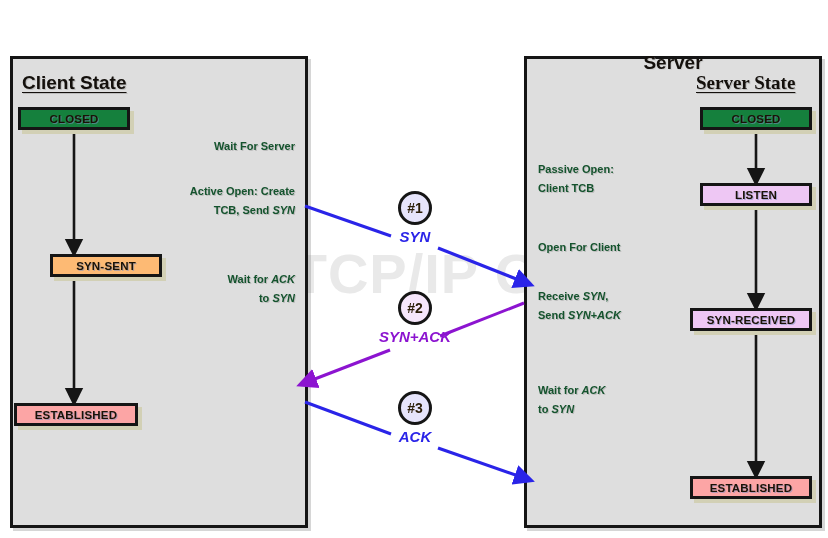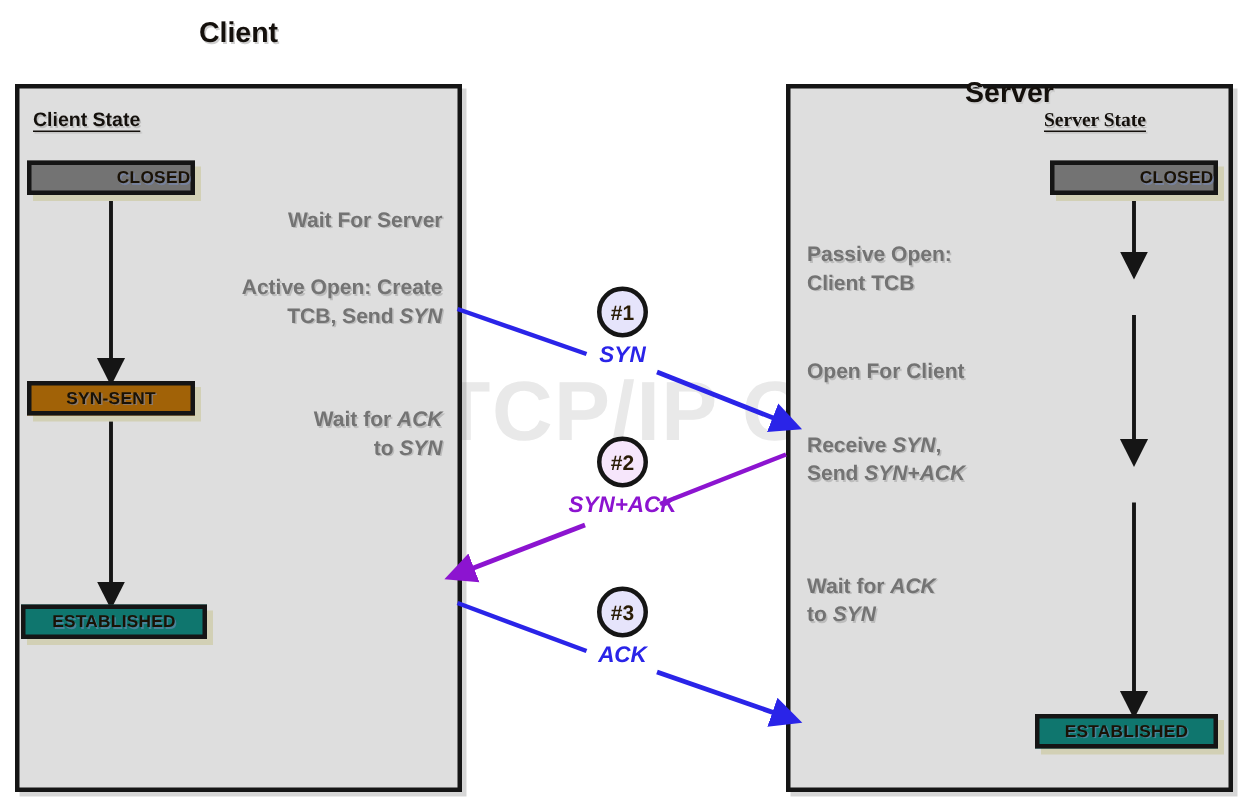--- a/index.html
+++ b/index.html
@@ -55,21 +55,21 @@
     border: 3px solid #151515;
     box-shadow: 3px 3px 0 rgba(120,120,120,0.30);
     z-index: 2;
   }
   #client-panel { left: 10px;  top: 56px; width: 292px; height: 466px; }
   #server-panel { left: 524px; top: 56px; width: 292px; height: 466px; }
 
   
   .state-heading {
     position: absolute;
-    font-size: 13px;
+    font-size: 19px;
     font-weight: bold;
     color: #14100c;
     text-decoration: underline;
     text-underline-offset: 3px;
     text-shadow: 1px 1px 0 #bdbdbd;
     white-space: nowrap;
     z-index: 5;
   }
   #client-state-heading { left: 22px;  top: 72px; }
   #server-state-heading { left: 696px; top: 72px; font-family: Liberation Serif, serif; }
@@ -84,41 +84,41 @@
     align-items: center;
     justify-content: center;
     font-size: 11.5px;
     font-weight: bold;
     color: #1a1206;
     letter-spacing: 0.2px;
     text-shadow: 1px 1px 0 rgba(120,140,190,0.55);
     z-index: 5;
     box-sizing: border-box;
   }
-  .fill-white    { background: #737373; justify-content: flex-end; }
-  .fill-blue     { background: #a16207; }
-  .fill-green    { background: #0f766e; text-align: right; }
+  .fill-white    { background: #15803d; }
+  .fill-blue     { background: #fdba74; margin-left: 32px; }
+  .fill-green    { background: #fca5a5; text-align: right; }
   .fill-magenta  { background: #eec7f4; }
 
   
   #box-client-closed      { left: 18px;  top: 107px; width: 112px; }
   #box-client-synsent     { left: 18px;  top: 254px; width: 112px; }
   #box-client-established { left: 14px;  top: 403px; width: 124px; }
   
   #box-server-closed      { left: 700px; top: 107px; width: 112px; }
   #box-server-listen      { left: 700px; top: 183px; width: 112px; }
   #box-server-synrecv     { left: 690px; top: 308px; width: 122px; }
   #box-server-established { left: 690px; top: 476px; width: 122px; }
 
   
   .step-text {
     position: absolute;
-    font-size: 14px;
-    font-weight: bold;
-    color: #737373;
+    font-size: 11px;
+    font-weight: bold;
+    color: #14532d;
     line-height: 19px;
     text-shadow: 1px 1px 0 #bdbdbd;
     white-space: pre-line;
     z-index: 5;
   }
   .step-text i { font-style: italic; }
   .align-right { text-align: right; }
   .align-left  { text-align: left; }
 
   #txt-wait-for-server { left: 140px; top: 137px; width: 155px; }
@@ -189,21 +189,20 @@
   #label-2 { left: 345px; top: 328px; width: 140px; }
   #label-3 { left: 360px; top: 428px; width: 110px; }
 </style>
 </head>
 <body>
 
 <div id="canvas">
 
   <div class="watermark">The TCP/IP Guide</div>
 
-  <div class="col-title" id="client-title">Client</div>
   <div class="col-title" id="server-title">Server</div>
 
   <div class="panel" id="client-panel"></div>
   <div class="panel" id="server-panel"></div>
 
   <div class="state-heading" id="client-state-heading">Client State</div>
   <div class="state-heading" id="server-state-heading">Server State</div>
 
   <svg id="flow-svg" viewBox="0 0 828 538">
     <defs>
@@ -228,20 +227,26 @@
   </div>
   <div class="state-box fill-blue" id="box-client-synsent">
     <span>SYN-SENT</span>
   </div>
   <div class="state-box fill-green" id="box-client-established">
     <span>ESTABLISHED</span>
   </div>
 
   <div class="state-box fill-white" id="box-server-closed">
     <span>CLOSED</span>
+  </div>
+  <div class="state-box fill-magenta" id="box-server-listen">
+    <span>LISTEN</span>
+  </div>
+  <div class="state-box fill-magenta" id="box-server-synrecv">
+    <span>SYN-RECEIVED</span>
   </div>
   <div class="state-box fill-green" id="box-server-established">
     <span>ESTABLISHED</span>
   </div>
 
   <div class="step-text align-right" id="txt-wait-for-server">Wait For Server</div>
   <div class="step-text align-right" id="txt-active-open">Active Open: Create
 TCB, Send <i>SYN</i></div>
   <div class="step-text align-right" id="txt-wait-ack-syn">Wait for <i>ACK</i>
 to <i>SYN</i></div>

